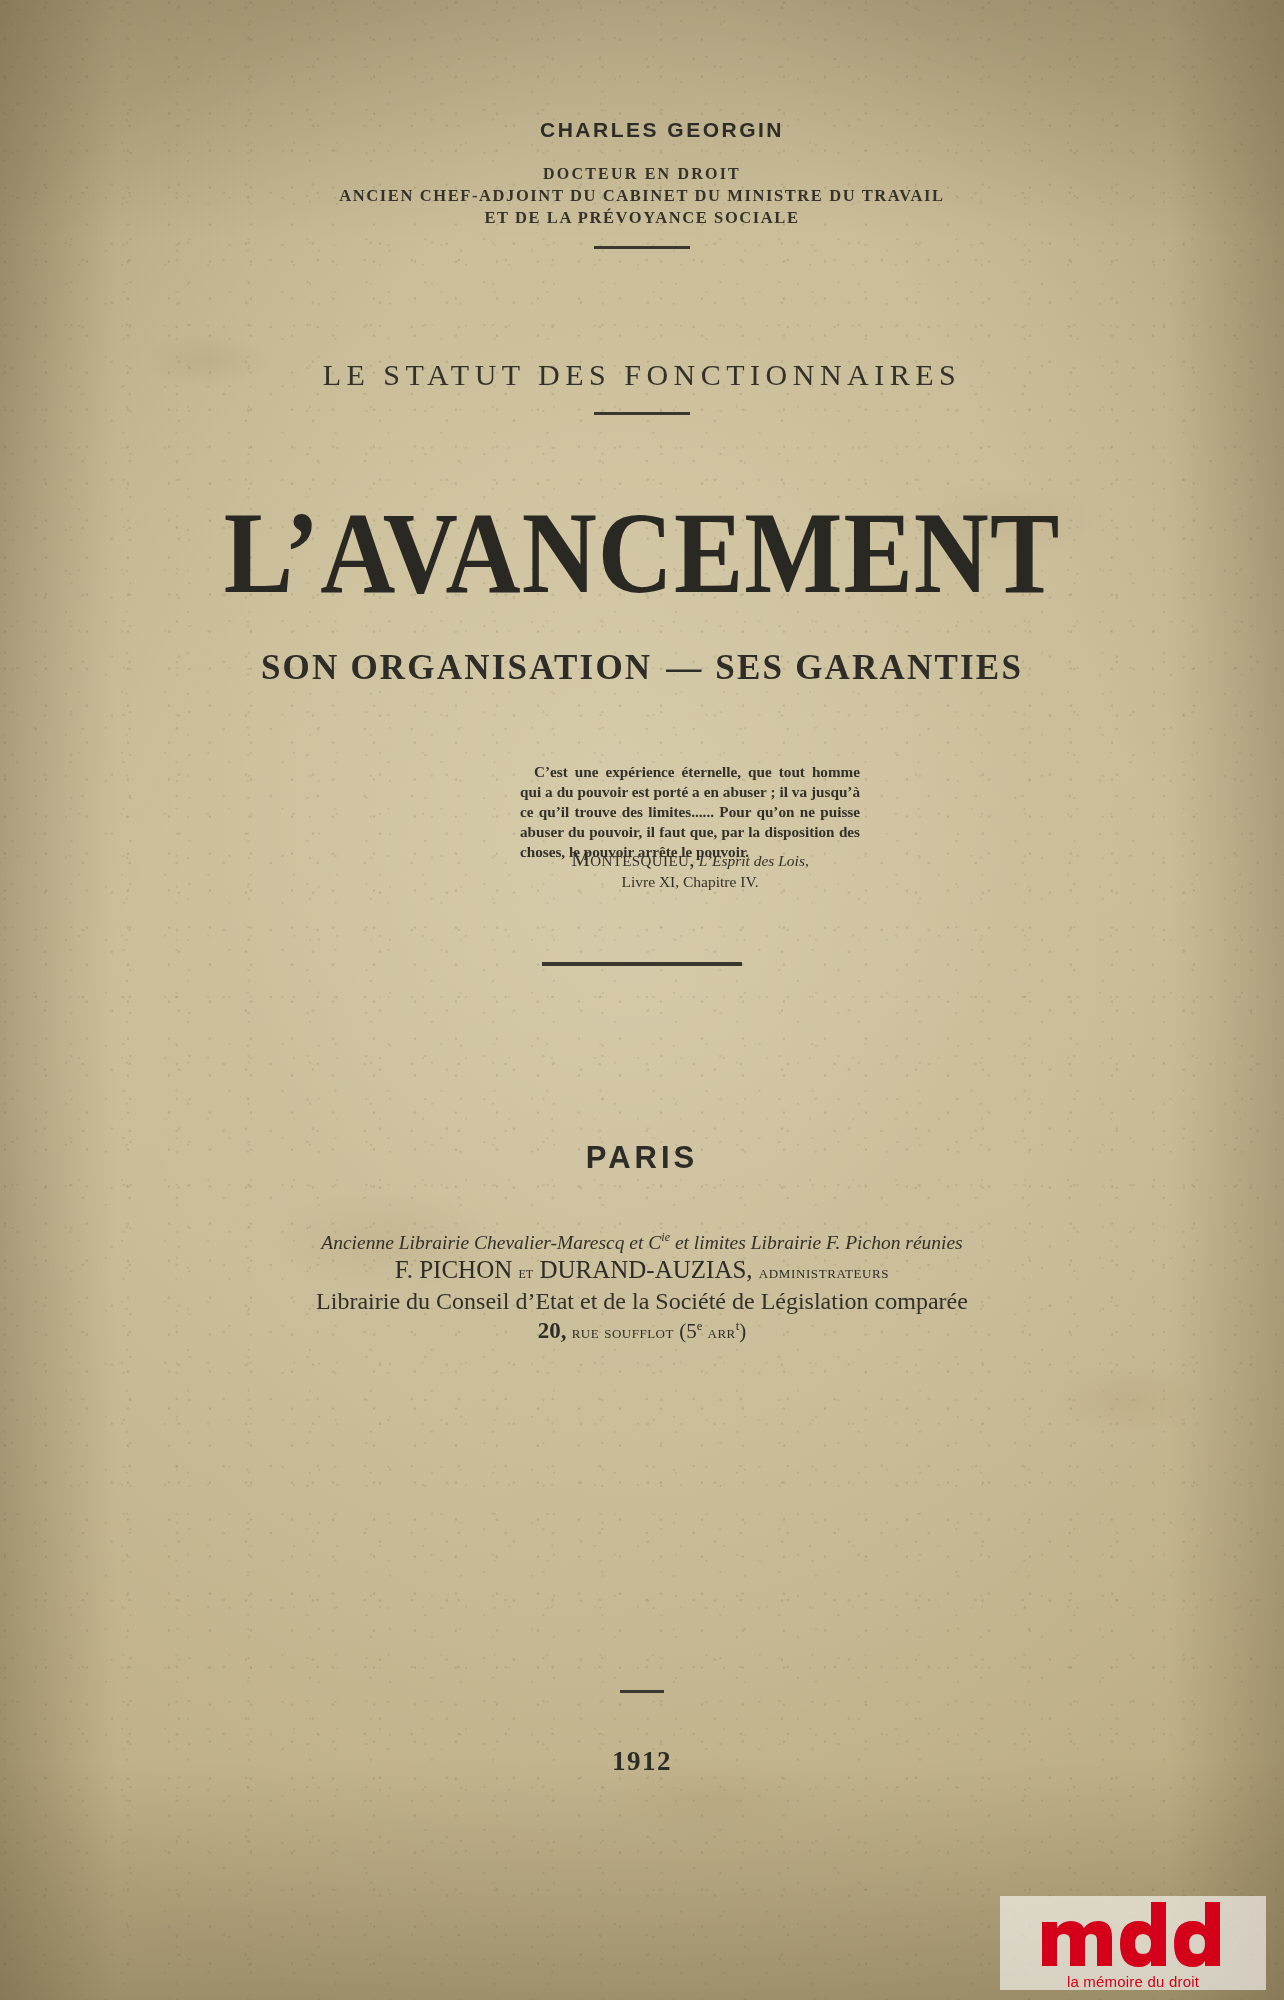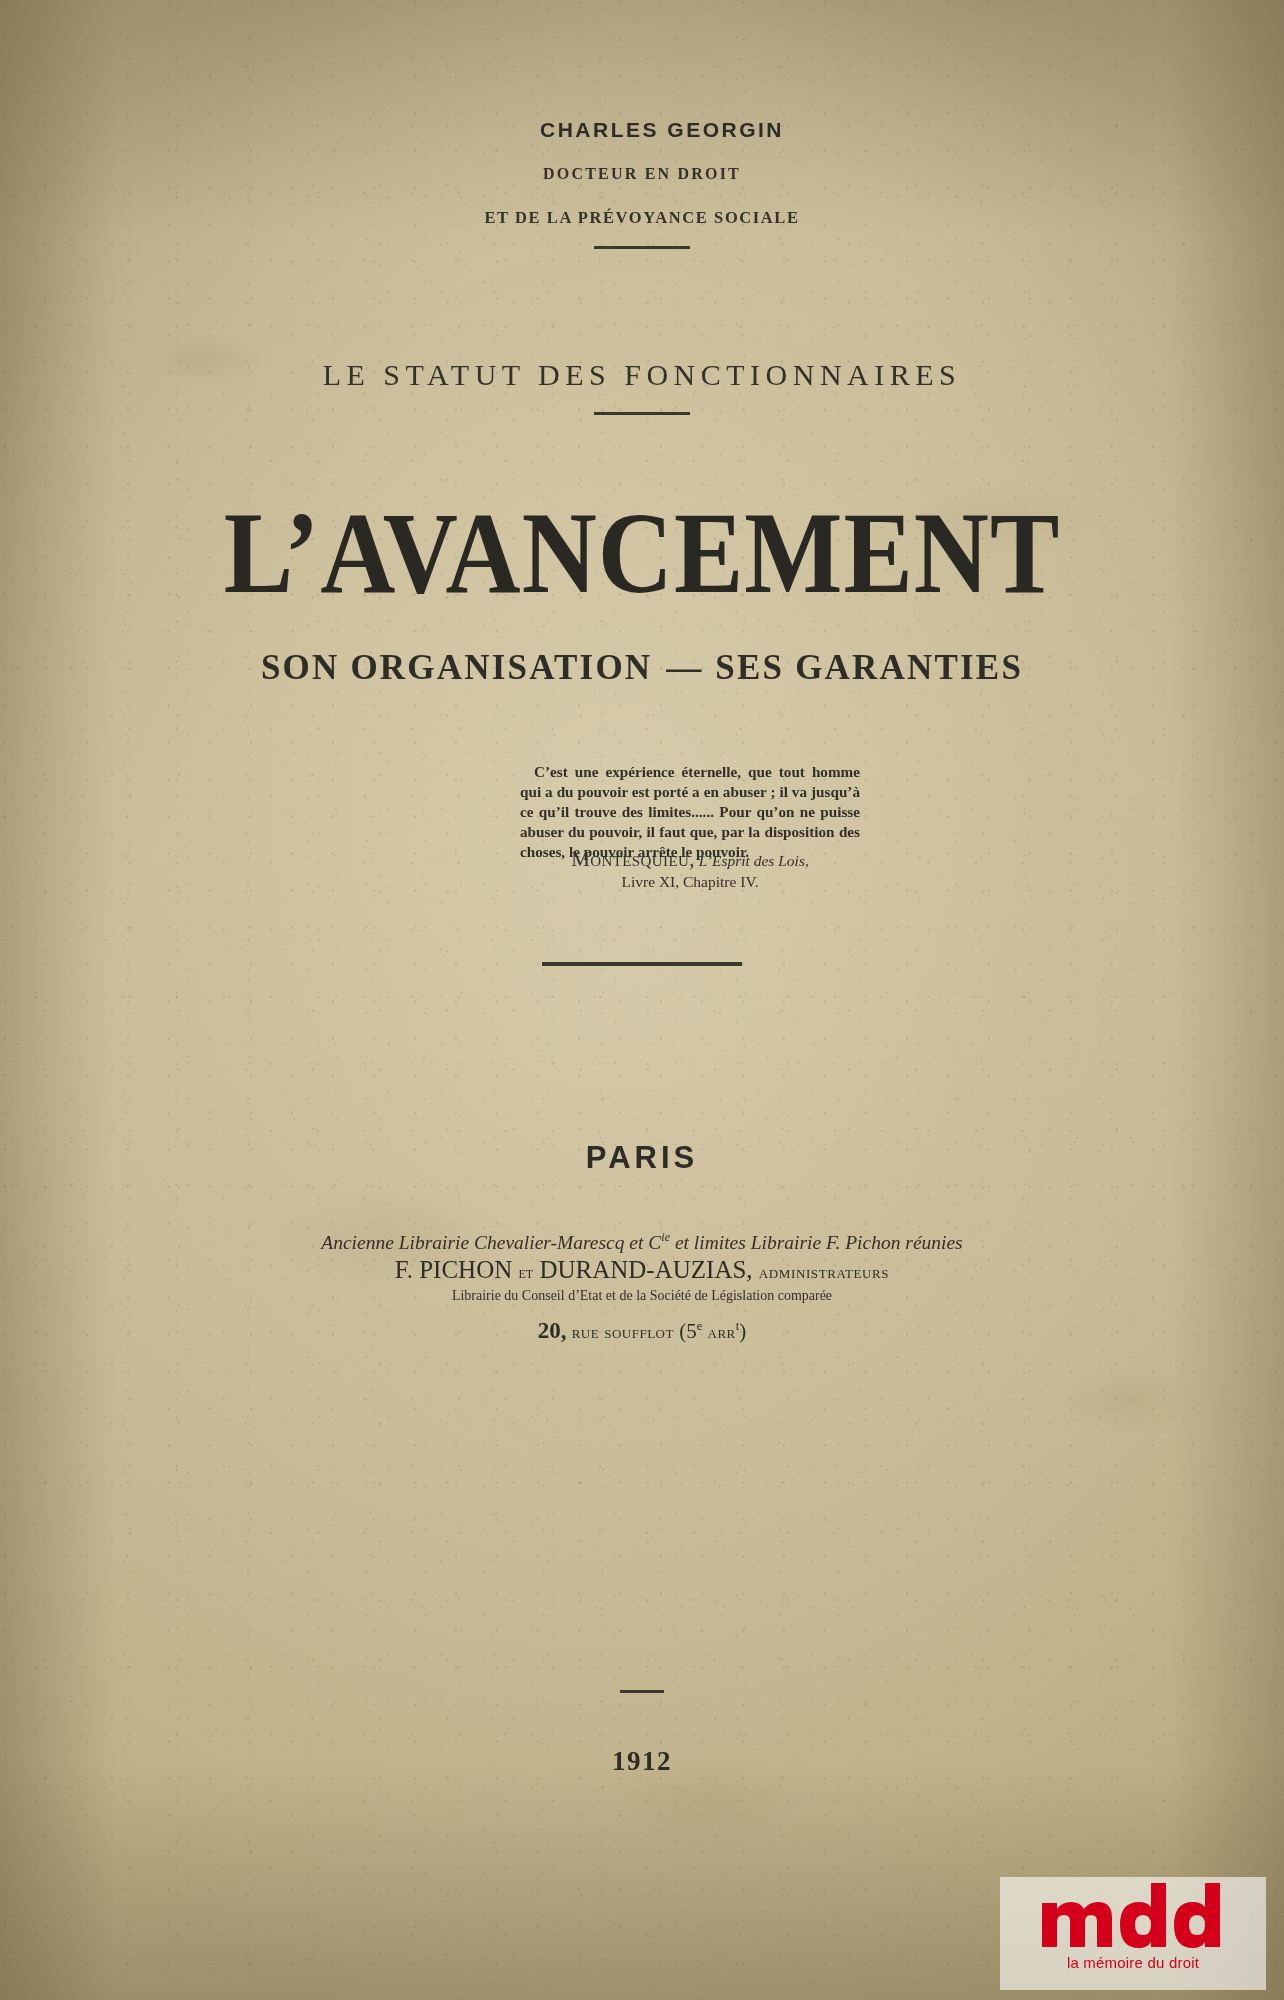--- a/index.html
+++ b/index.html
@@ -204,21 +204,21 @@
     position: absolute;
     top: 1256px; left: 0; right: 0;
     font-size: 25px;
     color: #2e2c27;
   }
   .admins .sc { font-variant: small-caps; font-size: 18.5px; letter-spacing: 0.6px; }
   .admins .et { font-variant: small-caps; font-size: 17px; }
   .libconseil {
     position: absolute;
     top: 1288px; left: 0; right: 0;
-    font-size: 14px;
+    font-size: 24px;
     color: #32302a;
   }
   .address {
     position: absolute;
     top: 1318px; left: 0; right: 0;
     font-size: 21px;
     color: #2f2d27;
   }
   .address .num { font-weight: bold; font-size: 23px; }
   .address .sc { font-variant: small-caps; font-size: 18px; letter-spacing: 0.5px; }
@@ -234,21 +234,21 @@
   }
 
   
   .logo {
     position: absolute;
     right: 18px;
     bottom: 10px;
     width: 250px;
     text-align: center;
     background: rgba(255,255,255,0.60);
-    padding: 6px 8px 19px 8px;
+    padding: 6px 8px 0 8px;
   }
   .logo-mark {
     display: block;
     line-height: 1;
   }
   .logo-tag {
     display: block;
     margin-top: 2px;
     font-family: "Liberation Sans", "DejaVu Sans", sans-serif;
     font-size: 15px;
@@ -260,20 +260,21 @@
 <body>
 
 <div class="page">
   <div class="grain"></div>
   <div class="blotches"></div>
 
   <div class="content">
 
     <div class="author center">CHARLES GEORGIN</div>
     <div class="cred1 center">DOCTEUR EN DROIT</div>
+    <div class="cred2 center">ANCIEN CHEF-ADJOINT DU CABINET DU MINISTRE DU TRAVAIL</div>
     <div class="cred3 center">ET DE LA PRÉVOYANCE SOCIALE</div>
     <div class="rule rule-author"></div>
 
     <div class="series center">LE STATUT DES FONCTIONNAIRES</div>
     <div class="rule rule-series"></div>
 
     <div class="maintitle center">L’AVANCEMENT</div>
 
     <div class="subtitle center">
       <span>SON ORGANISATION</span><span class="dash">—</span><span>SES GARANTIES</span>

